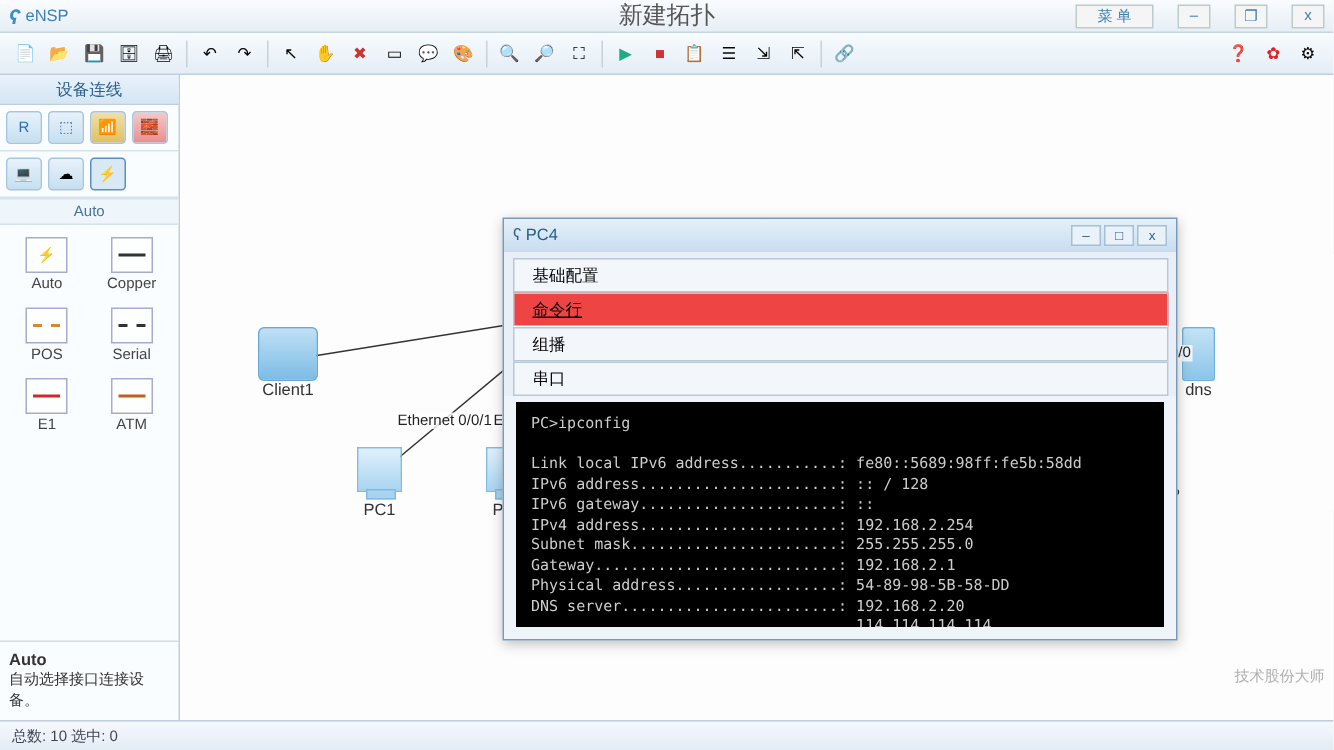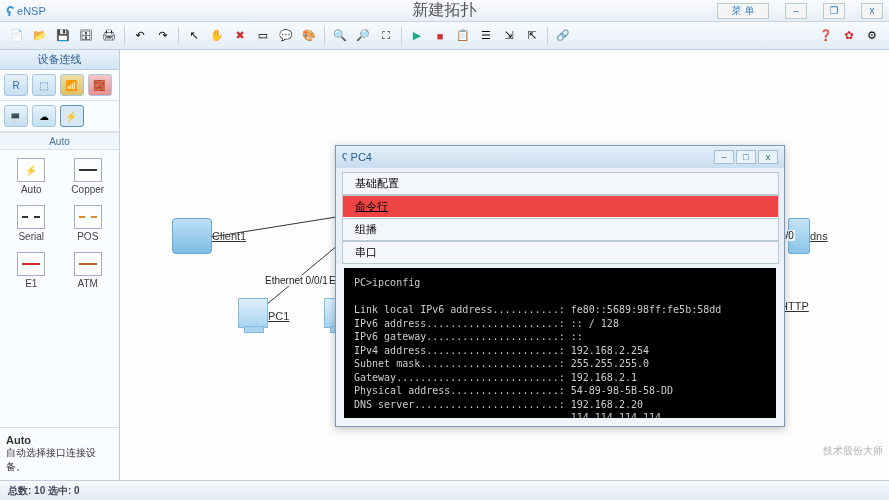--- a/index.html
+++ b/index.html
@@ -18,35 +18,35 @@
 .dev-icons { display:flex; flex-wrap:wrap; padding:4px; gap:4px; border-bottom:1px solid #d8e2ea; }
 .dev-icon { width:24px; height:22px; border:1px solid #a7c5e0; border-radius:3px; background:linear-gradient(#e8f2fa,#c5dff0); display:flex; align-items:center; justify-content:center; font-size:10px; cursor:pointer; }
 .side-sub { height:18px; background:#eef5fb; border-top:1px solid #d8e2ea; border-bottom:1px solid #d8e2ea; font-size:10px; color:#4a7296; display:flex; align-items:center; justify-content:center; }
 .conn-grid { display:grid; grid-template-columns:1fr 1fr; padding:4px; gap:2px; }
 .conn-cell { display:flex; flex-direction:column; align-items:center; padding:4px 2px; cursor:pointer; font-size:10px; color:#444; }
 .conn-swatch { width:28px; height:24px; border:1px solid #aac; background:#fdfefe; display:flex; align-items:center; justify-content:center; margin-bottom:2px; }
 .conn-line { width:18px; height:2px; }
 .desc-box { margin-top:auto; border-top:1px solid #d0dce6; padding:6px; font-size:10px; color:#333; }
 .desc-box b { font-size:11px; }
 .canvas { flex:1; background:#fdfdfd; position:relative; }
-.node { position:absolute; display:flex; flex-direction:row; align-items:center; font-size:11px; color:#333;text-decoration:underline; }
+.node { position:absolute; display:flex; flex-direction:column; align-items:center; font-size:11px; color:#333; }
 .node-icon { width:40px; height:36px; background:linear-gradient(#bfe0f5,#7dbce5); border:1px solid #6aa8d4; border-radius:4px; position:relative; }
 .pc-icon { width:30px; height:30px; background:linear-gradient(#e0f0fc,#a8d4f0); border:1px solid #82bbe2; position:relative; }
 .pc-icon::after { content:""; position:absolute; width:18px; height:5px; background:#a8d4f0; border:1px solid #82bbe2; bottom:-6px; left:5px; }
 .srv-icon { width:22px; height:36px; background:linear-gradient(#c5e3f6,#8bc5e8); border:1px solid #6fb0da; border-radius:2px; }
 .edge-label { position:absolute; font-size:10px; color:#222; background:rgba(255,255,255,0.8); padding:0 1px; }
 .dlg { position:absolute; left:215px; top:95px; width:450px; background:#eef4fa; border:1px solid #7a9bb8; box-shadow:0 2px 8px rgba(0,0,0,0.25); }
 .dlg-title { height:22px; background:linear-gradient(#e5f0fa,#c8ddef); display:flex; align-items:center; padding:0 6px; font-size:11px; color:#2a5c86; }
 .dlg-title .wctrl { margin-left:auto; display:flex; gap:2px; }
 .dlg-title .wctrl span { width:20px; height:14px; border:1px solid #a5bfd4; background:#eaf2f9; font-size:9px; display:flex; align-items:center; justify-content:center; cursor:pointer; }
 .tabs { display:flex; background:#e8eff6; padding:4px 6px 0 6px; gap:0;flex-direction:column; }
 .tab { font-size:11px; padding:3px 12px; border:1px solid #b8c8d5; background:#f3f7fb; cursor:pointer; margin-right:-1px; }
 .tab.active { background:#ef4444; border-bottom-color:#fff; position:relative; z-index:1;text-decoration:underline; }
 .term { margin:4px 8px 8px 8px; background:#000; color:#ccc; font-family:monospace; font-size:10px; padding:8px 10px; line-height:1.35; white-space:pre; height:150px; overflow:hidden; }
-.statusbar { height:20px; background:linear-gradient(#f5f9fd,#e3ecf4); border-top:1px solid #c0cedb; font-size:10px; color:#445; display:flex; align-items:center; padding:0 8px;font-weight:bold; }
+.statusbar { height:20px; background:linear-gradient(#f5f9fd,#e3ecf4); border-top:1px solid #c0cedb; font-size:10px; color:#445; display:flex; align-items:center; padding:0 8px; }
 .watermark { position:absolute; right:6px; bottom:22px; font-size:10px; color:rgba(100,100,100,0.5); }
 svg.wire { position:absolute; top:0; left:0; width:100%; height:100%; pointer-events:none; }
 </style>
 </head>
 <body>
 
 <div class="titlebar">
   <span class="logo">ʕ</span>
   <span>eNSP</span>
   <span class="center-title">新建拓扑</span>
@@ -115,29 +115,29 @@
           <span>Auto</span>
         </div>
       <div class="conn-cell">
           <div class="conn-swatch">
             <div class="conn-line" style="background:#333"></div>
           </div>
           <span>Copper</span>
         </div>
       <div class="conn-cell">
           <div class="conn-swatch">
+            <div class="conn-line" style="border-top:2px dashed #d88a2a;background:none;height:0"></div>
+          </div>
+          <span>POS</span>
+        </div>
+      <div class="conn-cell">
+          <div class="conn-swatch">
             <div class="conn-line" style="border-top:2px dashed #333;background:none;height:0"></div>
           </div>
           <span>Serial</span>
-        </div>
-      <div class="conn-cell">
-          <div class="conn-swatch">
-            <div class="conn-line" style="border-top:2px dashed #d88a2a;background:none;height:0"></div>
-          </div>
-          <span>POS</span>
         </div>
       <div class="conn-cell">
           <div class="conn-swatch">
             <div class="conn-line" style="background:#d02828"></div>
           </div>
           <span>E1</span>
         </div>
       <div class="conn-cell">
           <div class="conn-swatch">
             <div class="conn-line" style="background:#c06020"></div>

